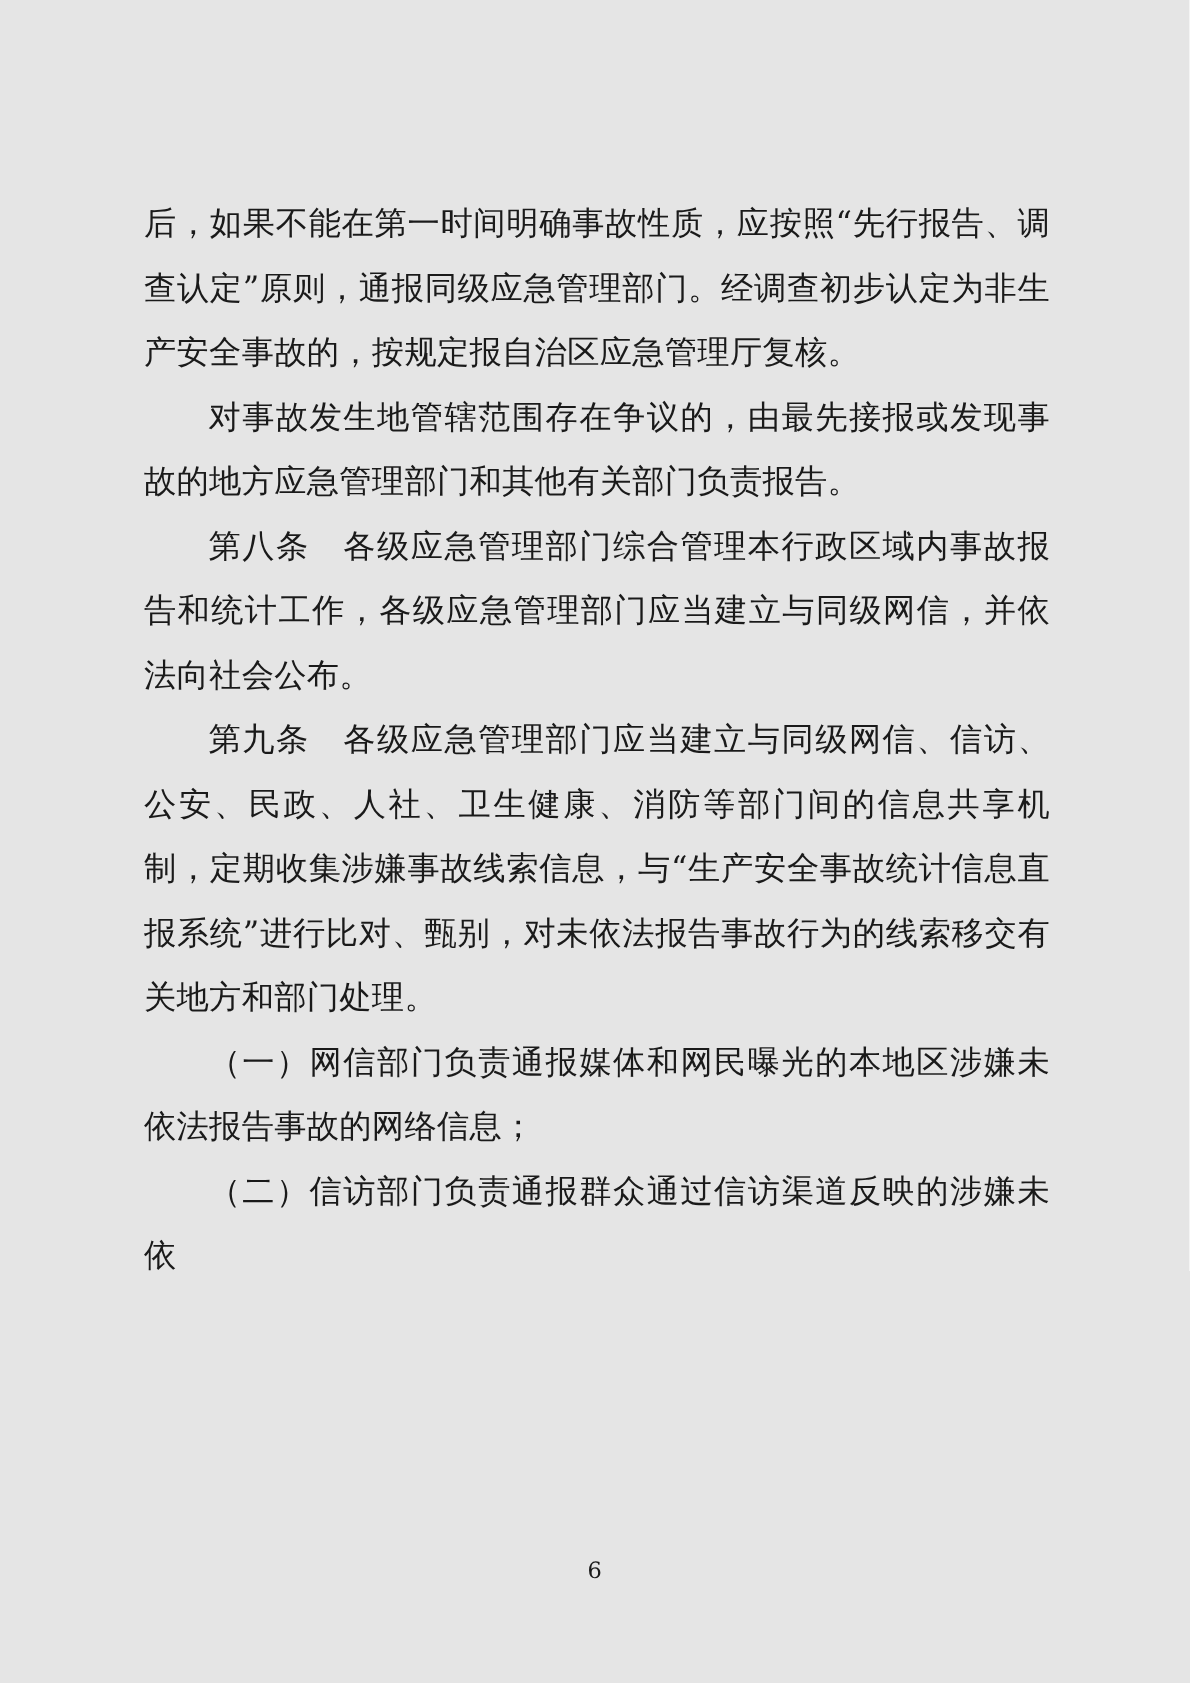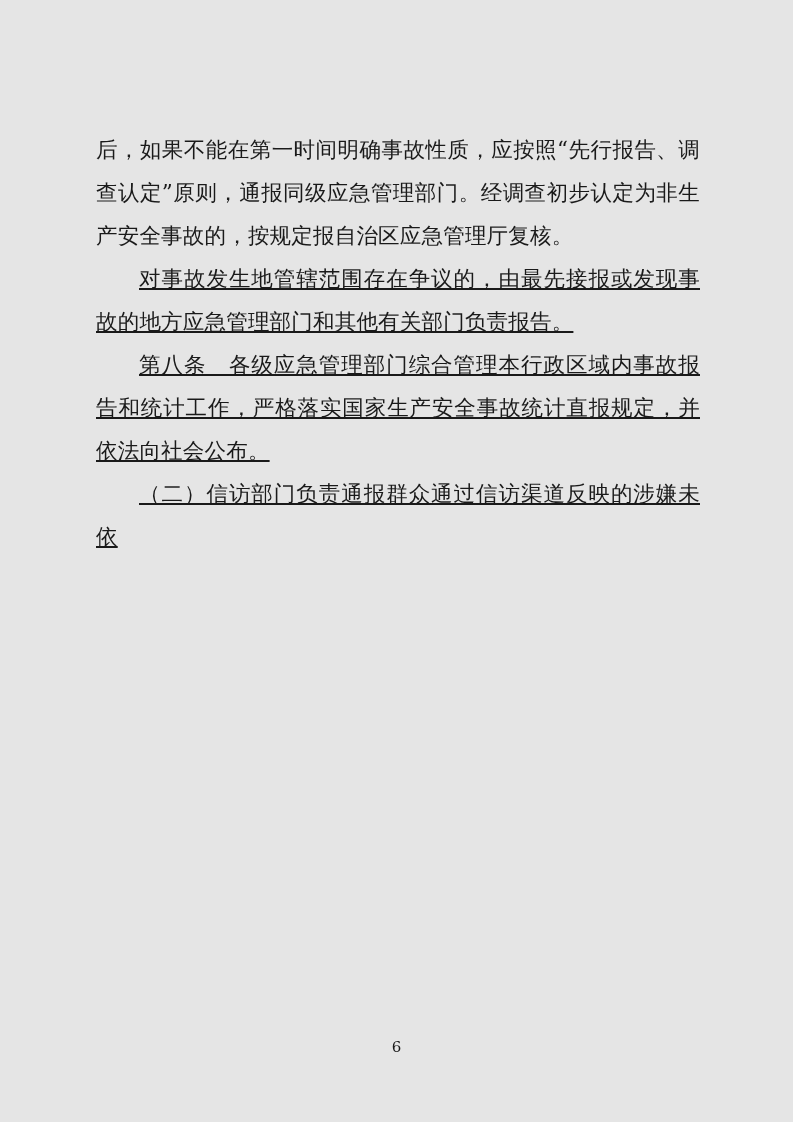--- a/index.html
+++ b/index.html
@@ -29,37 +29,38 @@
     font-size: 21.5px;
     line-height: 43px;
     color: #1a1a1a;
     text-align: justify;
     text-justify: inter-ideograph;
     letter-spacing: 0.2px;
     font-family: "DejaVu Serif", "Liberation Serif", serif;
   }
   p.indent {
     text-indent: 2em;
-    text-decoration: underline;
   }
   .page-number {
     position: absolute;
     left: 0;
     right: 0;
     top: 1038px;
     text-align: center;
     font-size: 15px;
     color: #1a1a1a;
     font-family: "DejaVu Serif", "Liberation Serif", serif;
   }
 </style>
 </head>
 <body>
 
 <div class="page">
   <div class="content">
     <p class="para">后，如果不能在第一时间明确事故性质，应按照“先行报告、调查认定”原则，通报同级应急管理部门。经调查初步认定为非生产安全事故的，按规定报自治区应急管理厅复核。</p>
     <p class="para indent">对事故发生地管辖范围存在争议的，由最先接报或发现事故的地方应急管理部门和其他有关部门负责报告。</p>
-    <p class="para indent">第八条　各级应急管理部门综合管理本行政区域内事故报告和统计工作，严格落实国家生产安全事故统计直报规定，并依法向社会公布。</p>
+    <p class="para indent">第八条　各级应急管理部门综合管理本行政区域内事故报告和统计工作，各级应急管理部门应当建立与同级网信，并依法向社会公布。</p>
+    <p class="para indent">第九条　各级应急管理部门应当建立与同级网信、信访、公安、民政、人社、卫生健康、消防等部门间的信息共享机制，定期收集涉嫌事故线索信息，与“生产安全事故统计信息直报系统”进行比对、甄别，对未依法报告事故行为的线索移交有关地方和部门处理。</p>
+    <p class="para indent">（一）网信部门负责通报媒体和网民曝光的本地区涉嫌未依法报告事故的网络信息；</p>
     <p class="para indent">（二）信访部门负责通报群众通过信访渠道反映的涉嫌未依</p>
   </div>
   <div class="page-number">6</div>
 </div>
 
 </body></html>

